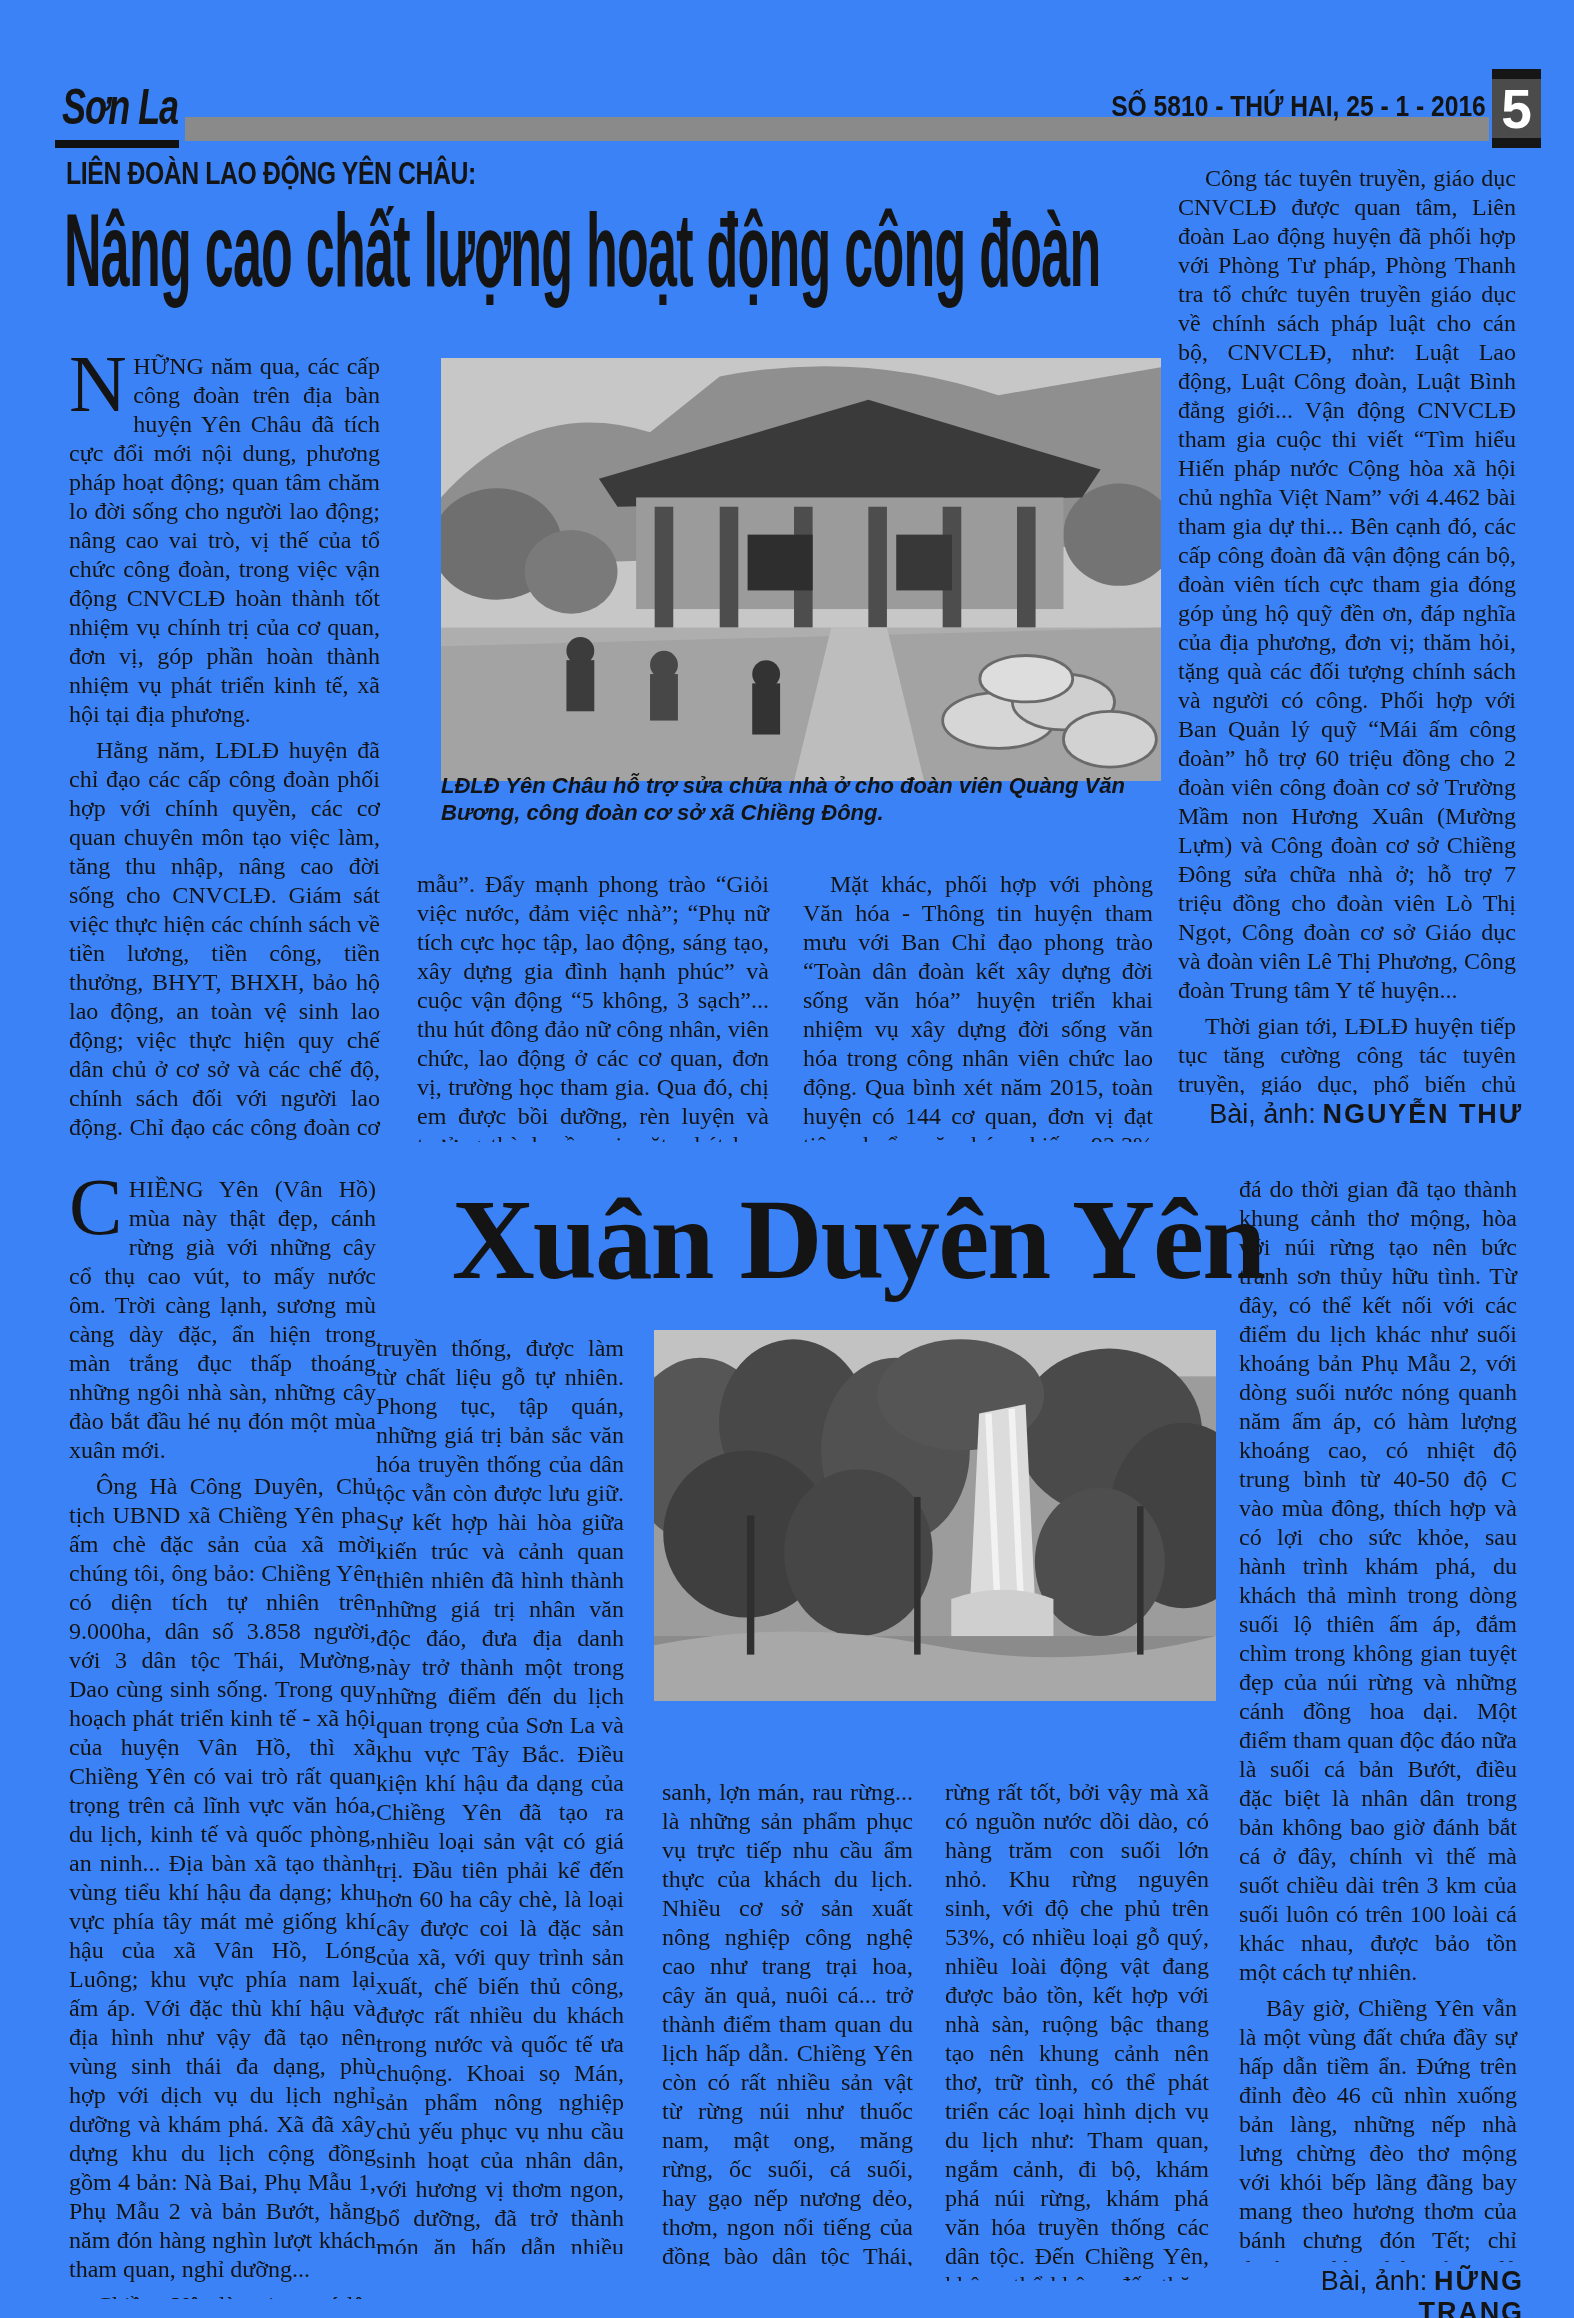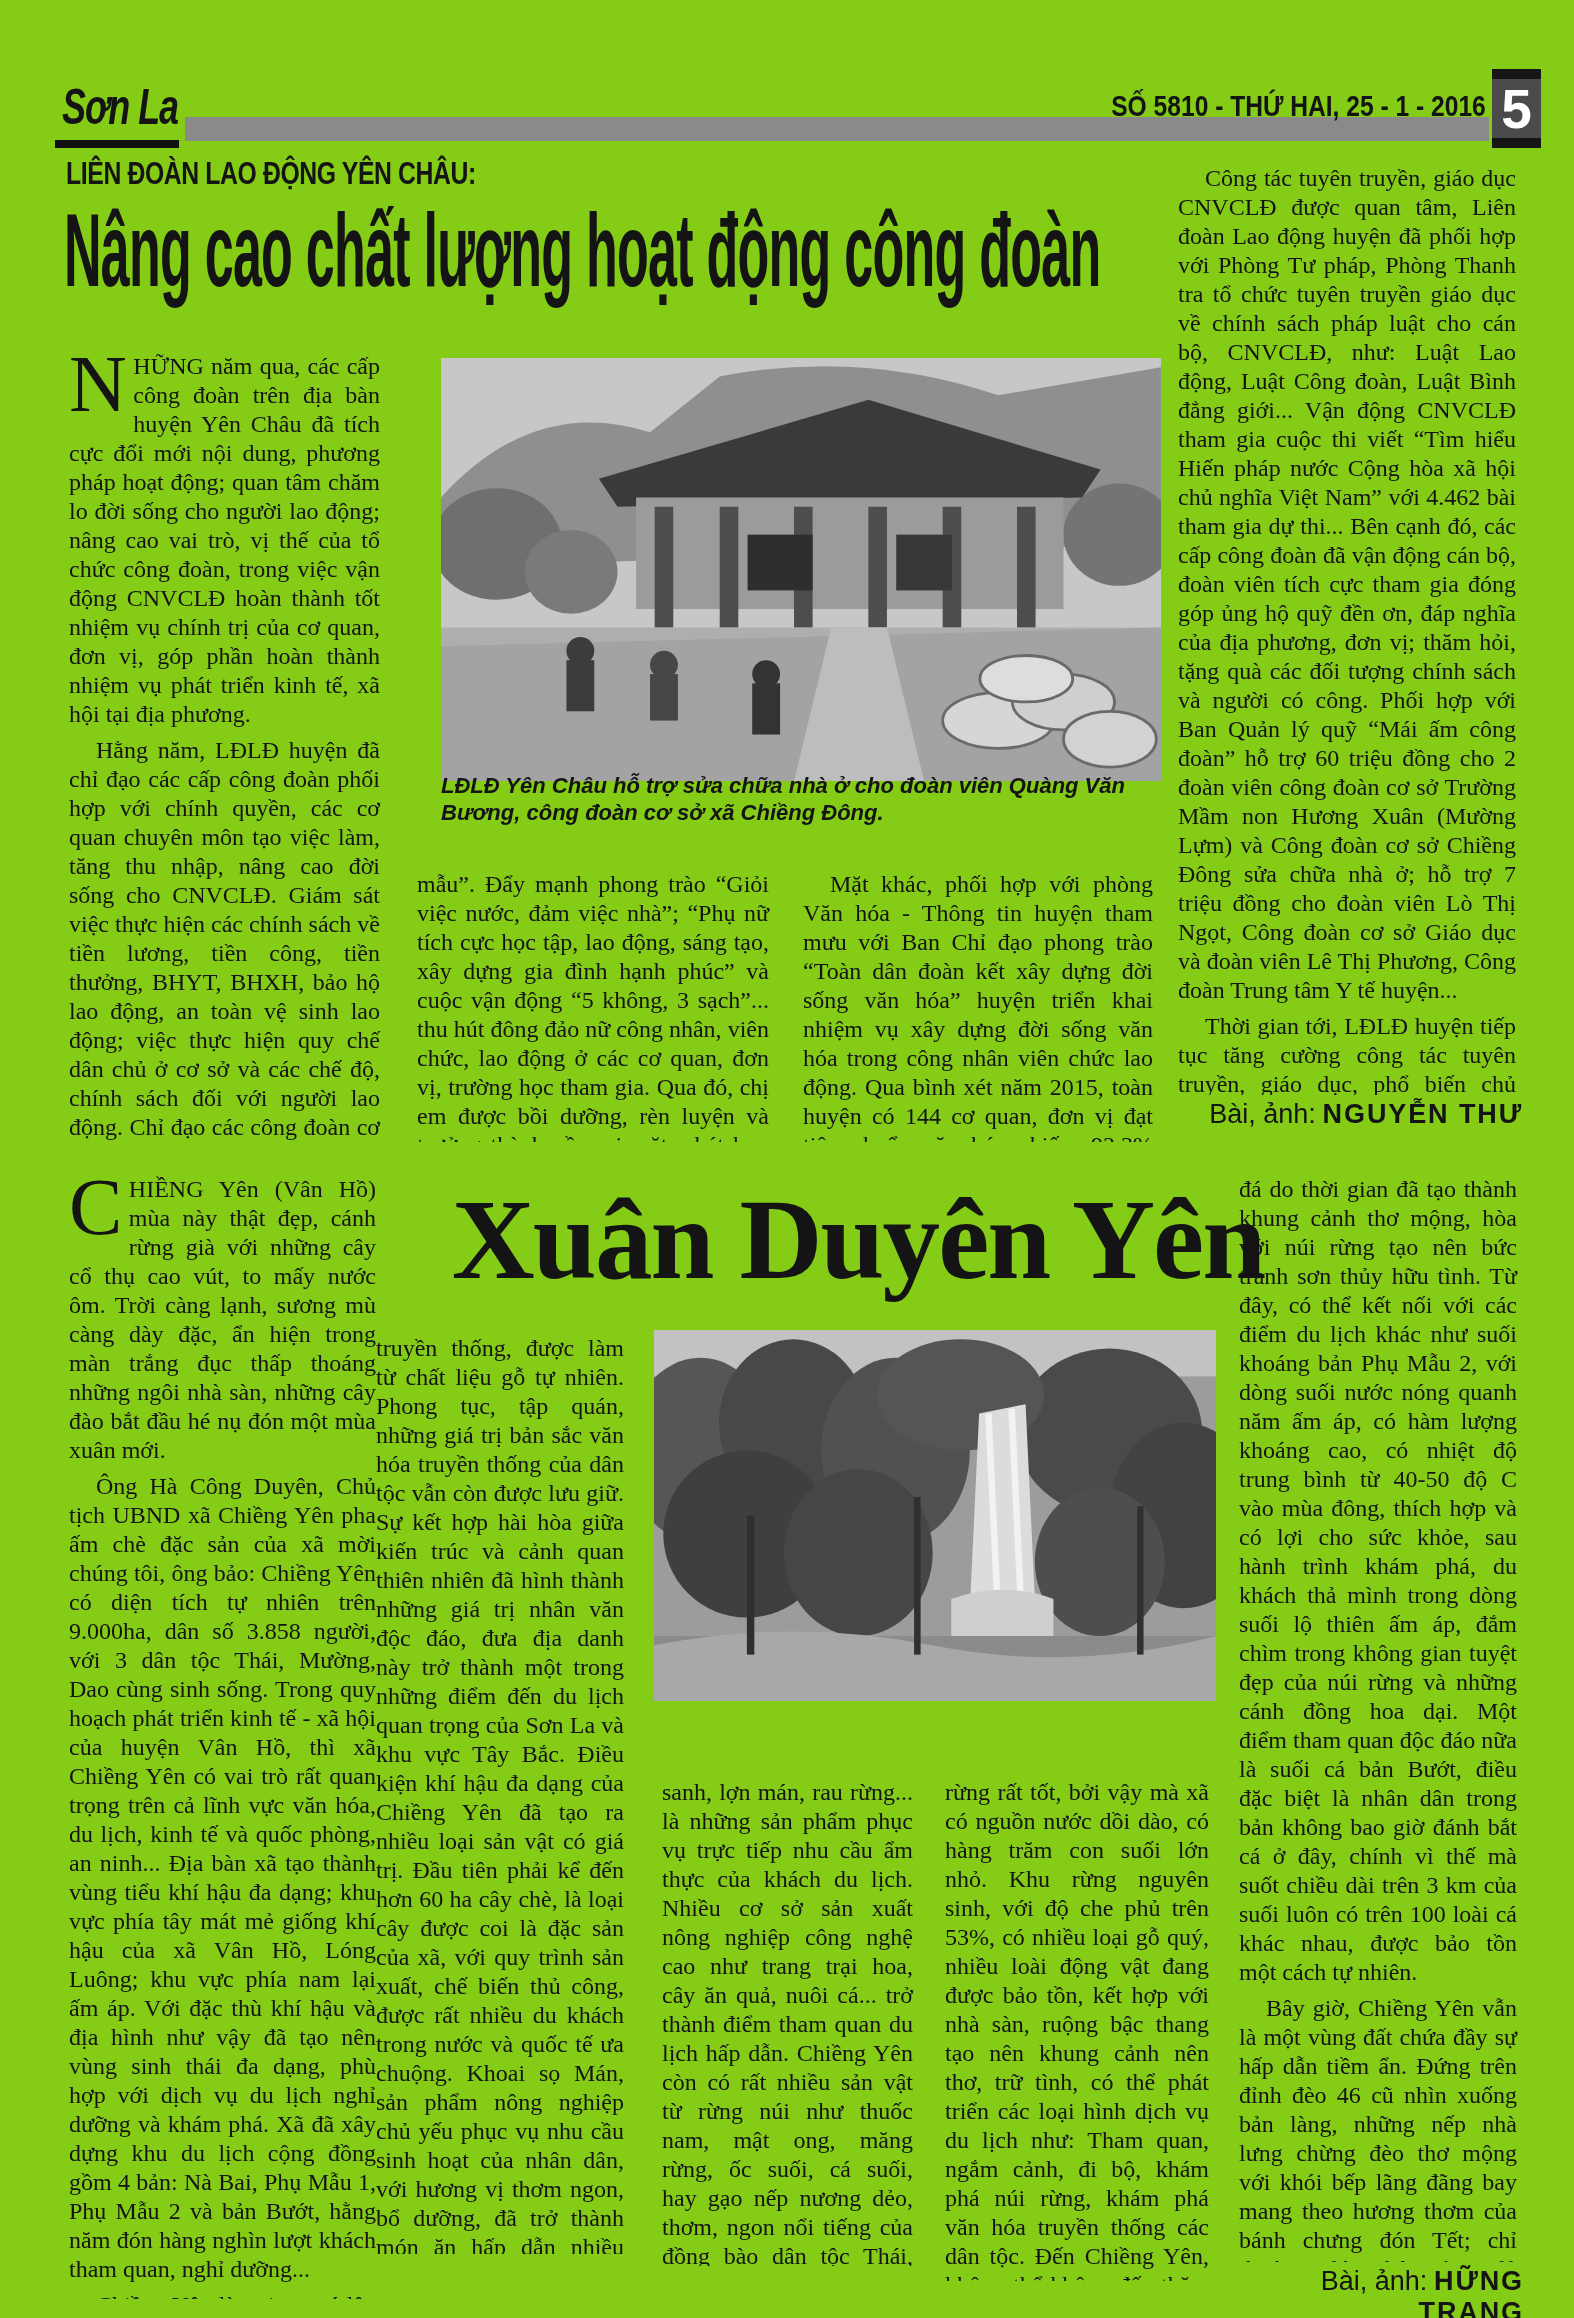--- a/index.html
+++ b/index.html
@@ -1,17 +1,17 @@
 <!DOCTYPE html>
 <html style="font-size:7.4px"><head>
 <meta charset="utf-8">
 <style>
   html,body { margin:0; padding:0; background:#e8e8e8; }
   .page {
-    position:relative; width:1574px; height:2319px; background:#84cc16;
+    position:relative; width:1574px; height:2319px; background:#3b82f6;
     font-family:"Liberation Serif", serif; color:#141414; overflow:hidden;
   }
   .abs { position:absolute; }
 
   
   .brand {
     font-family:"Liberation Sans", sans-serif; font-weight:bold; font-style:italic;
     font-size:50px; transform:scaleX(0.72); transform-origin:left top; white-space:nowrap;
     letter-spacing:-1.4px;
   }

